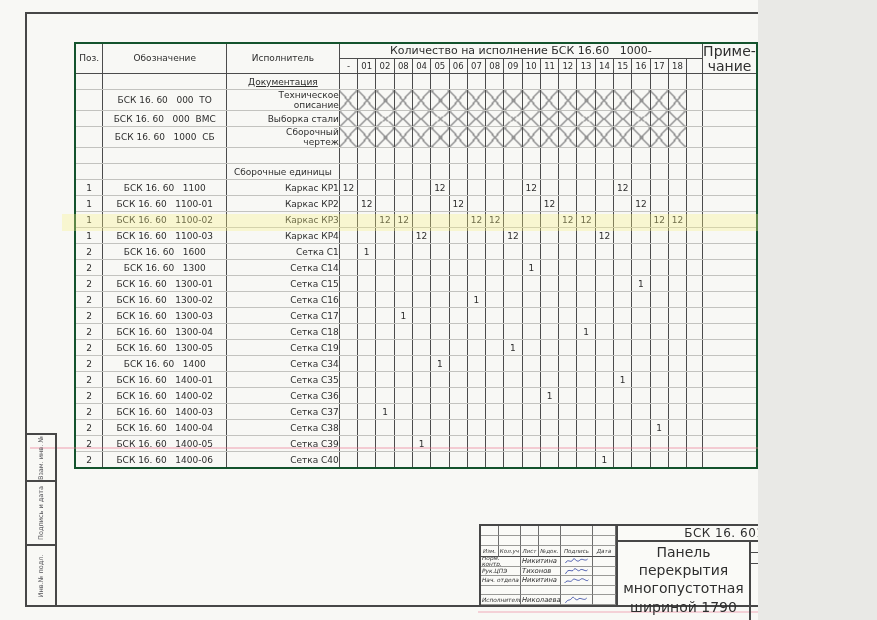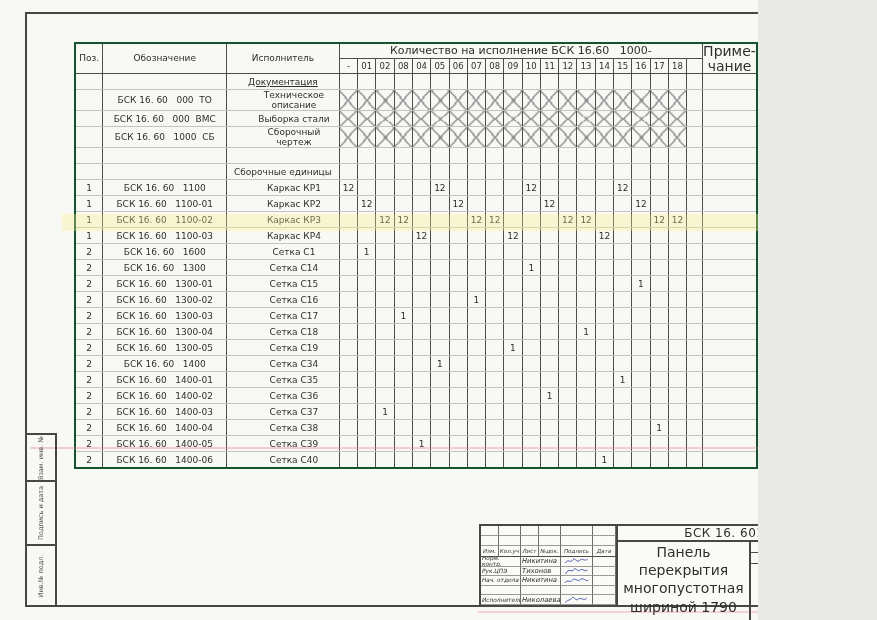--- a/index.html
+++ b/index.html
@@ -18,21 +18,21 @@
   .spec thead tr{height:14px;}
   .spec tbody tr{height:16px;}
   .spec tbody td{border-left:1px solid #4c4c4c;border-right:1px solid #4c4c4c;
                  border-top:1px solid #c3c3bf;border-bottom:1px solid #c3c3bf;
                  font-size:9px;}
   .spec th.qt{font-size:11px;white-space:pre;margin-top:24px;}
   .spec th.noteh{font-size:14px;white-space:pre-line;}
   .spec th.qn{font-size:8.5px;}
   td.c-pos{text-align:center;}
   td.c-des{text-align:center;white-space:pre;margin-left:16px;}
-  td.c-name{text-align:center;padding-left:22px;}
+  td.c-name{text-align:right;padding-left:22px;}
   tr.section td.c-name{text-align:center;padding-left:0;}
   tr.section td.c-name.u{text-decoration:underline;}
   td.q{text-align:center;}
   td.x{background-image:
     linear-gradient(to top right, transparent 47%, #8f8f8f 47%, #8f8f8f 53%, transparent 53%),
     linear-gradient(to bottom right, transparent 47%, #8f8f8f 47%, #8f8f8f 53%, transparent 53%);}
   
   .tint{position:absolute;pointer-events:none;}
   .tint-yellow{left:62px;top:214px;width:793px;height:17px;background:rgba(250,244,130,0.32);}
   .tint-pink1{left:30px;top:447px;width:847px;height:2px;background:rgba(235,120,145,0.35);}

